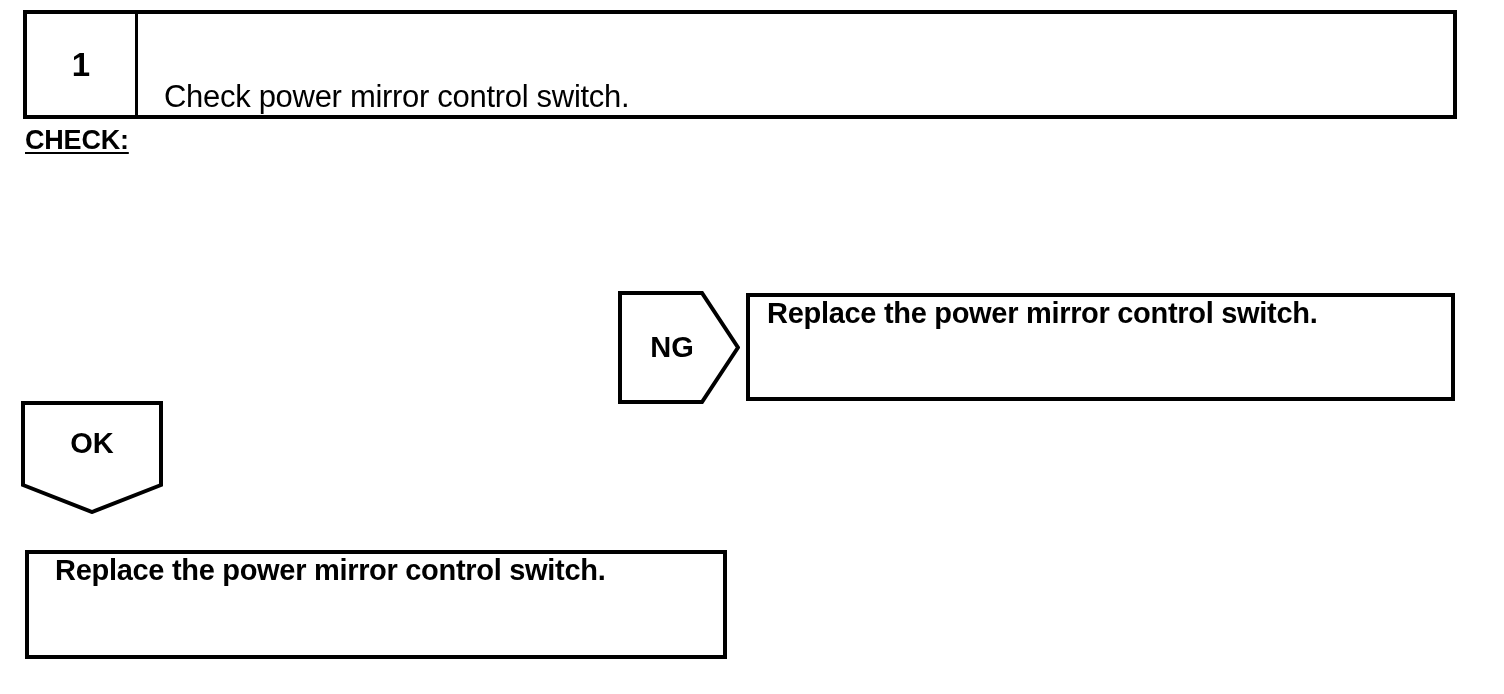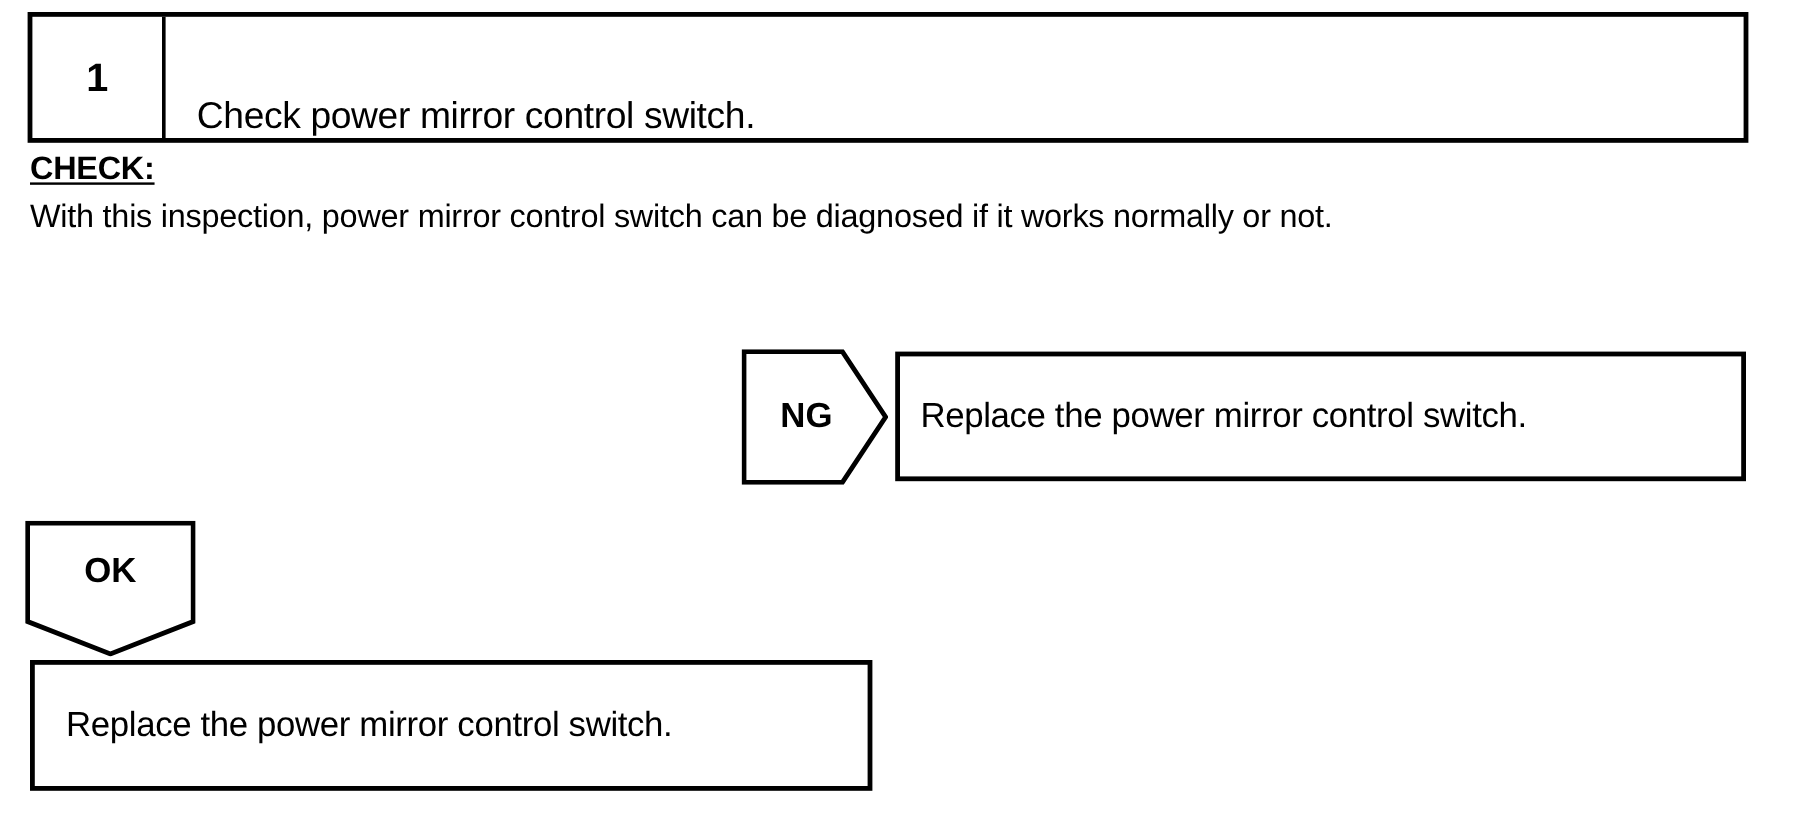--- a/index.html
+++ b/index.html
@@ -63,30 +63,29 @@
   .shape-label {
     position: absolute;
     display: flex;
     align-items: center;
     justify-content: center;
     font-weight: bold;
     font-size: 29px;
   }
   .ng-shape { left: 618px; top: 291px; width: 122px; height: 113px; }
   .ng-shape .shape-label { left: 0; top: 0; width: 108px; height: 113px; }
-  .ok-shape { left: 21px; top: 434px; width: 142px; height: 113px; }
+  .ok-shape { left: 21px; top: 401px; width: 142px; height: 113px; }
   .ok-shape .shape-label { left: 0; top: 0; width: 142px; height: 84px; }
 
   
   .action-box {
     position: absolute;
     border: 4px solid #000;
     display: flex;
-    align-items: center;
-    font-weight: normal;
+    font-weight: bold;
     font-size: 29px;
     letter-spacing: -0.3px;
     background: #fff;
     white-space: nowrap;
   }
   .ng-action-box {
     left: 746px; top: 293px;
     width: 709px; height: 108px;
     padding-left: 17px;
   }
@@ -103,21 +102,20 @@
   <div class="step-number-cell">
     <span>1</span>
   </div>
   <div class="step-title-cell">
     <span>Check power mirror control switch.</span>
   </div>
 </div>
 
 <div class="body-text">
   <div class="check-label">CHECK:</div>
-  <div>With this inspection, power mirror control switch can be diagnosed if it works normally or not.</div>
 </div>
 
 <div class="shape-wrap ng-shape">
   <svg width="122" height="113" viewBox="0 0 122 113">
     <polygon points="2,2 84,2 120,56.5 84,111 2,111" fill="#ffffff" stroke="#000000" stroke-width="4" stroke-linejoin="miter"></polygon>
   </svg>
   <div class="shape-label">NG</div>
 </div>
 
 <div class="action-box ng-action-box">

